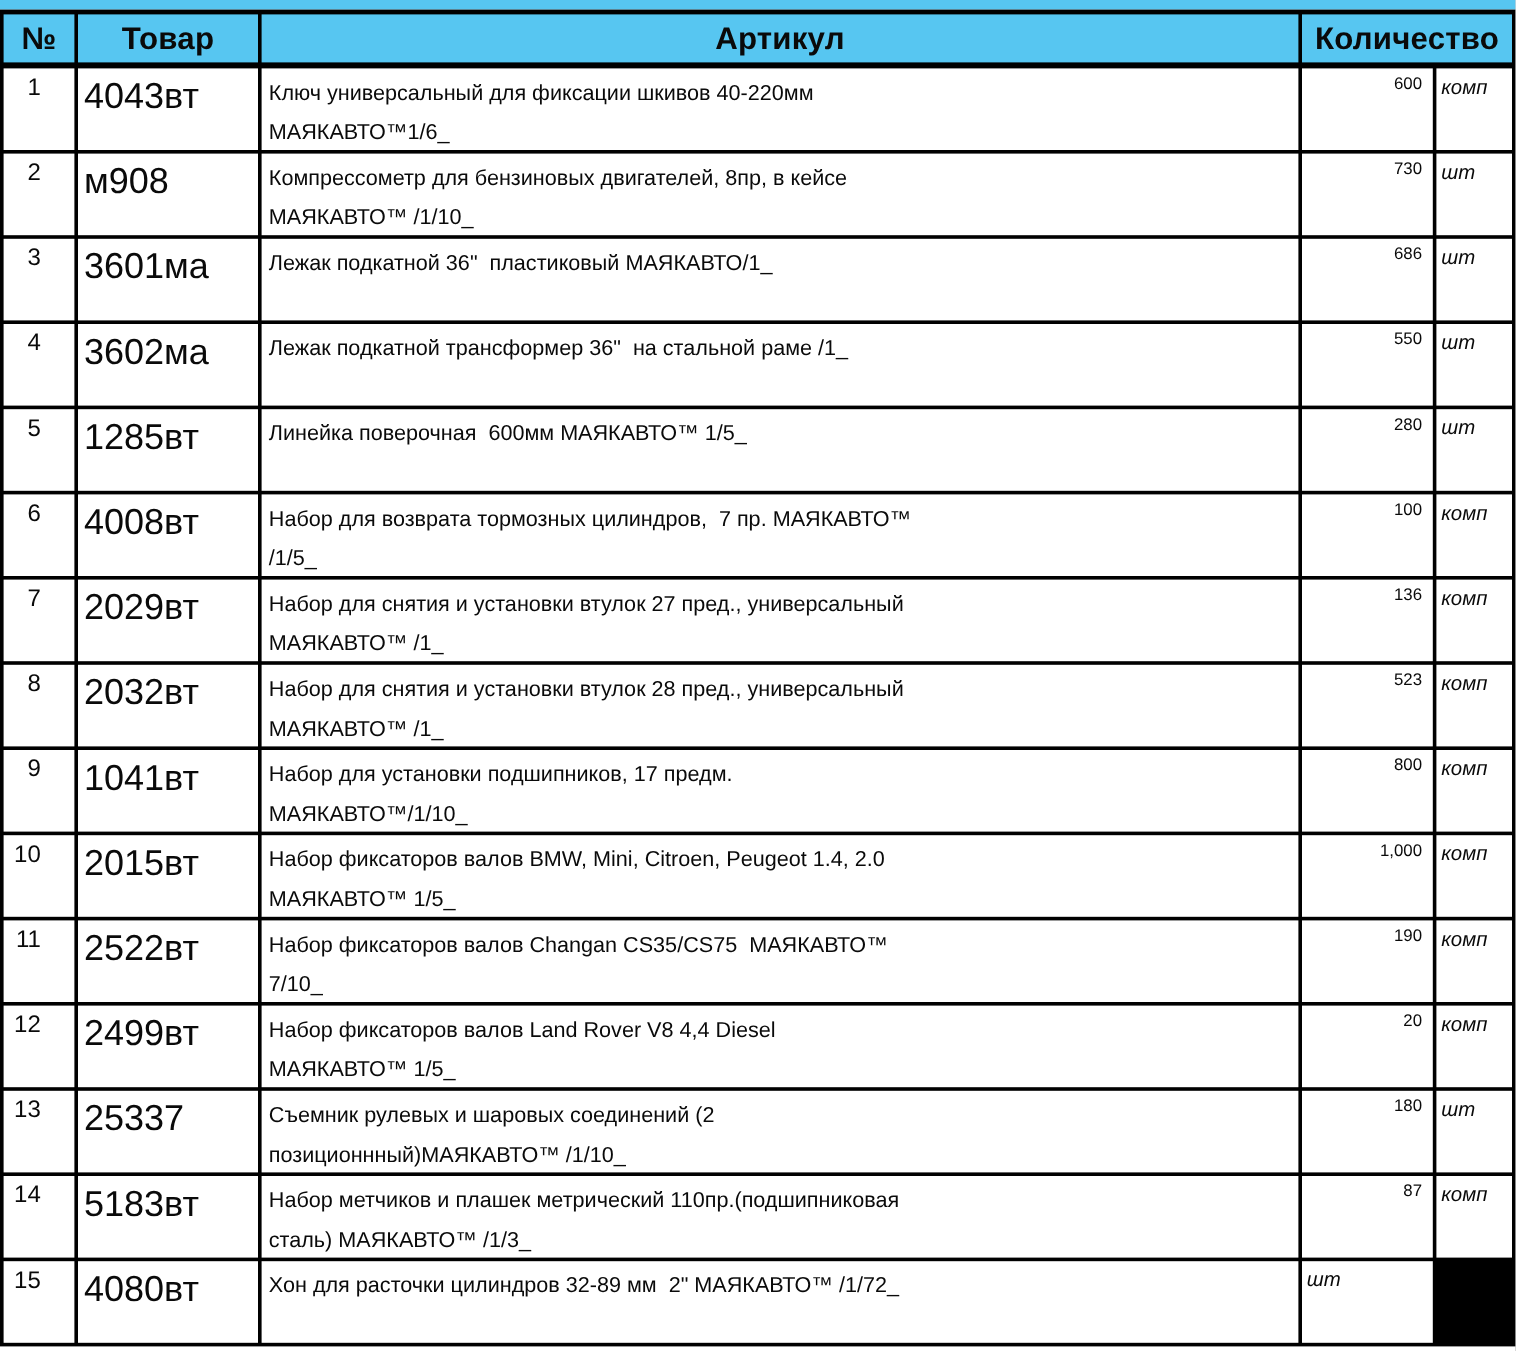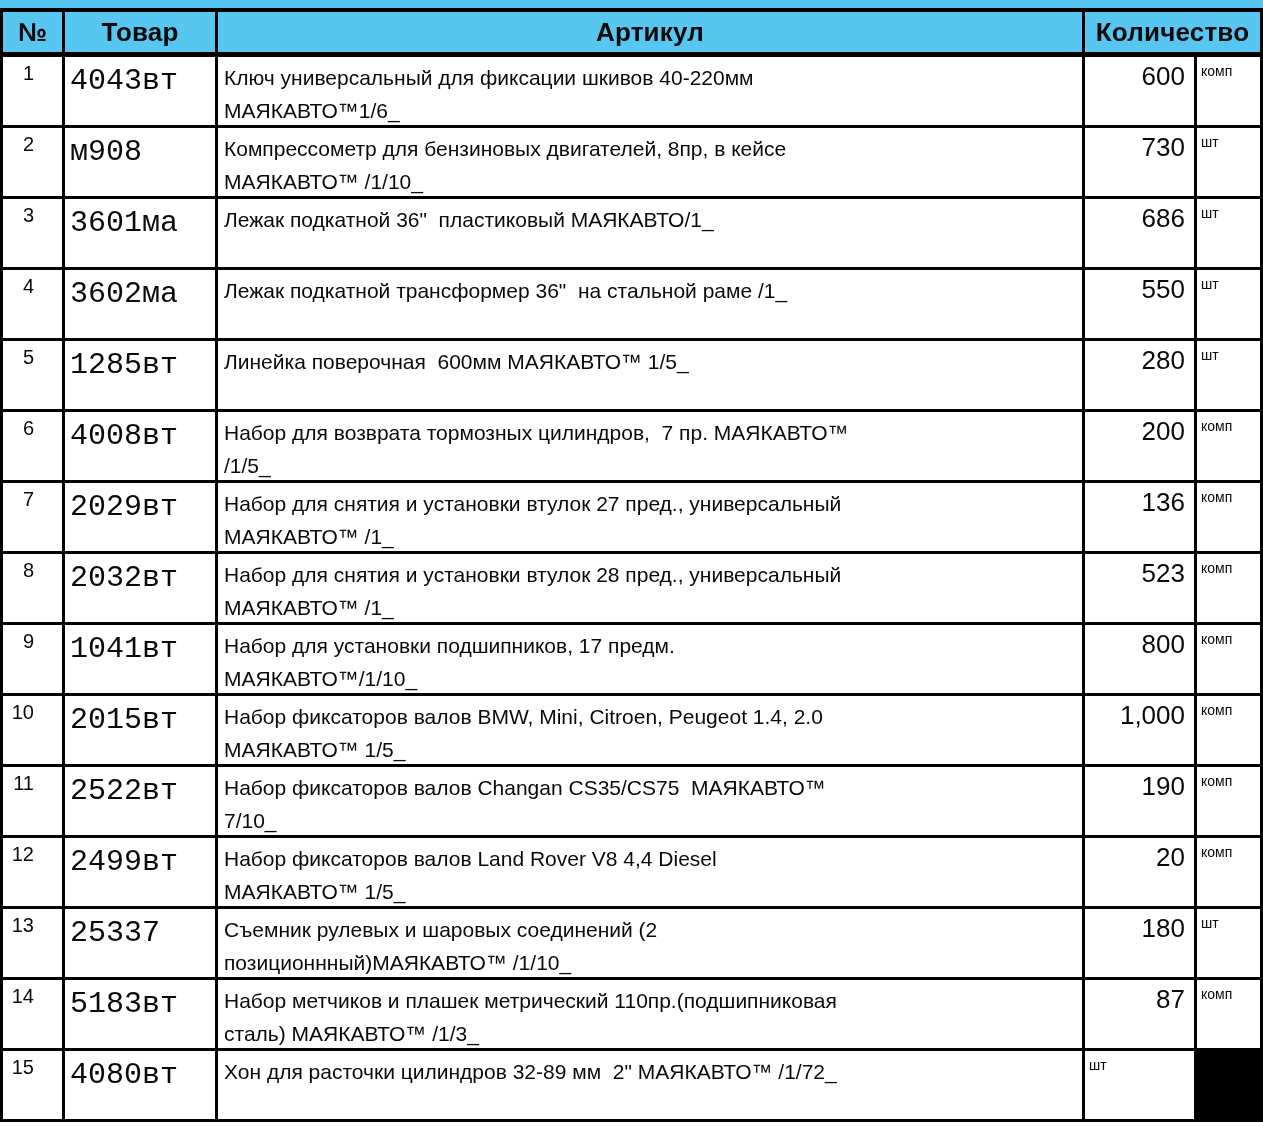--- a/index.html
+++ b/index.html
@@ -54,38 +54,38 @@
   .cell.num {
     text-align: right;
     padding: 5px 28px 0 0;
     font-size: 20px;
   }
   .cell.sku {
     text-align: left;
     padding: 7px 0 0 5px;
     font-size: 30px;
     white-space: nowrap;
-    font-family: Liberation Mono, monospace;
   }
   .cell.product {
     text-align: left;
     padding: 4px 0 0 6px;
-    font-size: 21px;
+    font-size: 18px;
     line-height: 33px;
     white-space: pre-wrap;
   }
   .cell.qty {
     text-align: right;
     padding: 4px 9px 0 0;
-    font-size: 26px;
+    font-size: 14px;
   }
   .cell.unit {
     text-align: left;
     padding: 6px 0 0 4px;
-    font-size: 14px;
+    font-size: 17px;
+    font-style: italic;
   }
 </style>
 </head>
 <body>
 
 <div class="top-strip"></div>
 
 <div class="table-wrap">
   <div class="grid header-grid">
     <div class="hcell">№</div>
@@ -123,21 +123,21 @@
   <div class="cell num">5</div>
   <div class="cell sku">1285вт</div>
   <div class="cell product">Линейка поверочная  600мм МАЯКАВТО™ 1/5_</div>
   <div class="cell qty">280</div>
   <div class="cell unit">шт</div>
 
   <div class="cell num">6</div>
   <div class="cell sku">4008вт</div>
   <div class="cell product">Набор для возврата тормозных цилиндров,  7 пр. МАЯКАВТО™
 /1/5_</div>
-  <div class="cell qty">200</div>
+  <div class="cell qty">100</div>
   <div class="cell unit">комп</div>
 
   <div class="cell num">7</div>
   <div class="cell sku">2029вт</div>
   <div class="cell product">Набор для снятия и установки втулок 27 пред., универсальный
 МАЯКАВТО™ /1_</div>
   <div class="cell qty">136</div>
   <div class="cell unit">комп</div>
 
   <div class="cell num">8</div>

